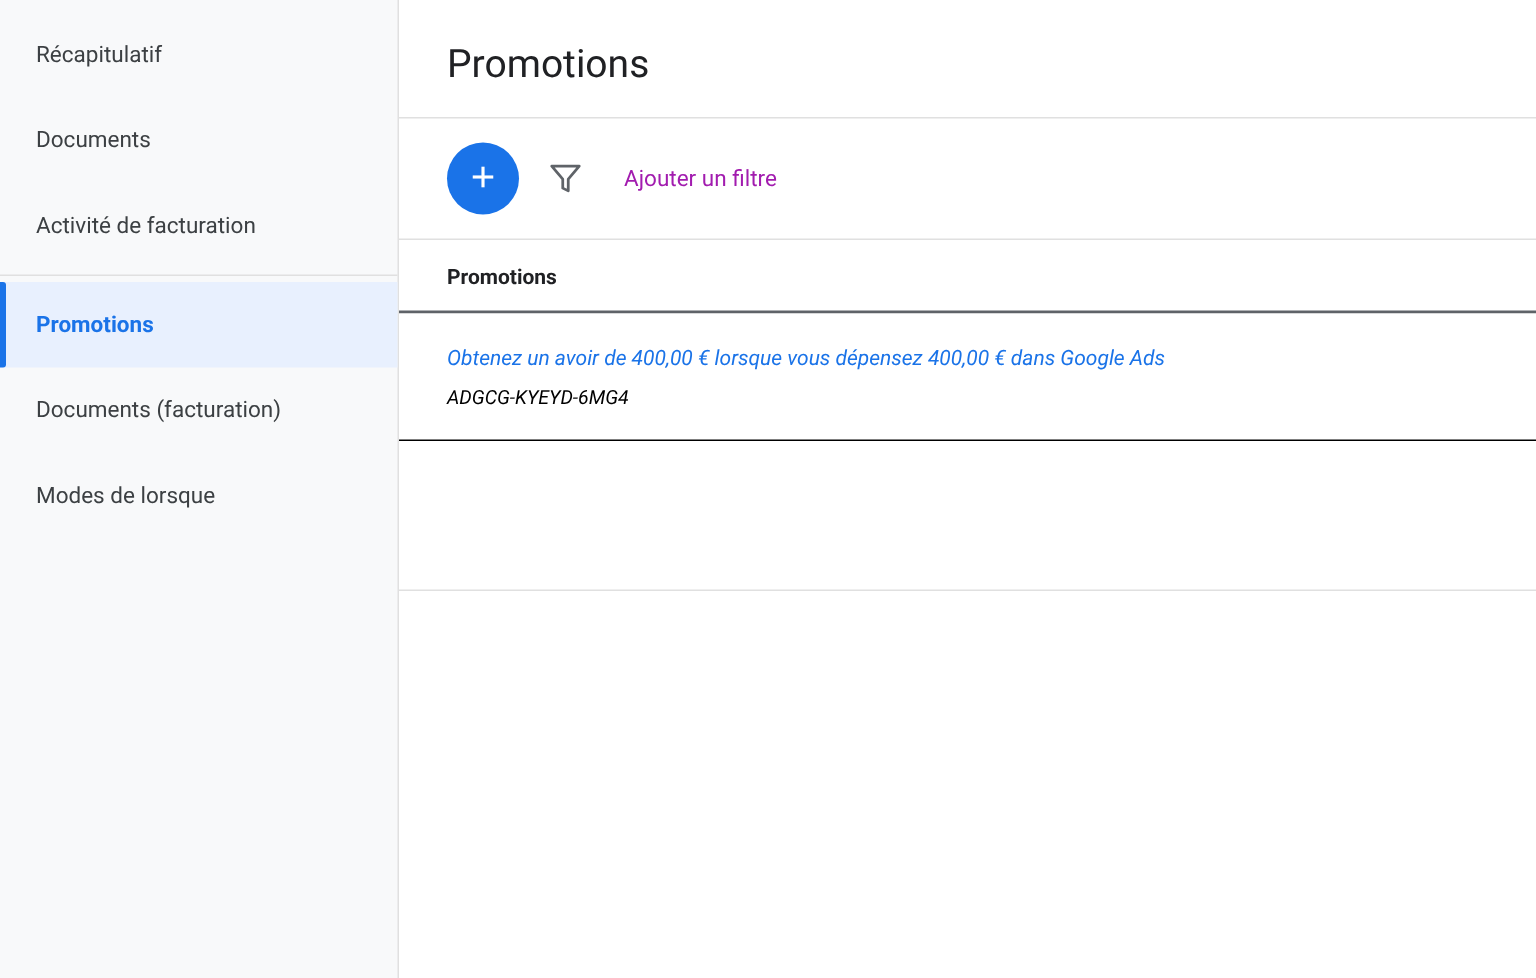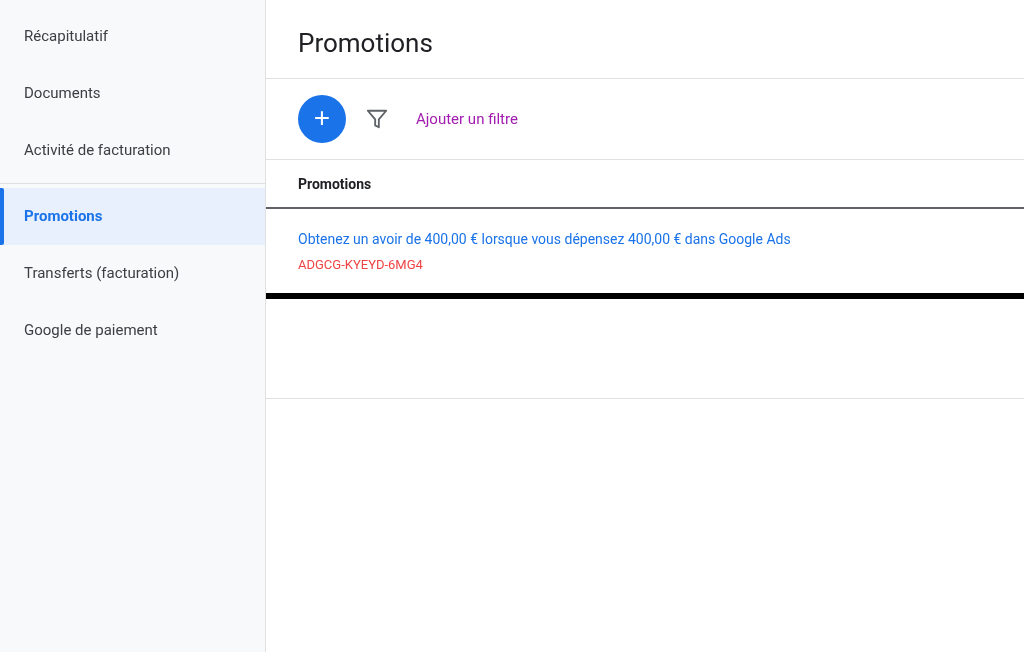--- a/index.html
+++ b/index.html
@@ -144,56 +144,57 @@
     }
 
     .table-header-label {
       font-size: 14px;
       font-weight: 700;
       color: #202124;
     }
 
     .table-data-row {
       padding: 20px 32px;
-      border-bottom: 6px solid #000000;
+      border-bottom: 1px solid #000000;
       background: #fff;
+      font-style: italic;
     }
 
     .promotion-link {
       font-size: 14px;
       color: #1a73e8;
       text-decoration: none;
       display: block;
       line-height: 1.5;
       margin-bottom: 4px;
     }
 
     .promotion-code {
       font-size: 13px;
-      color: #ef4444;
+      color: #000000;
       margin-top: 28px;
     }
 
     .empty-row {
       height: 100px;
       border-bottom: 1px solid #e0e0e0;
     }
   </style>
 </head>
 <body>
 
 <aside class="sidebar">
 
 <div class="sidebar-item">Récapitulatif</div>
     <div class="sidebar-item">Documents</div>
     <div class="sidebar-item">Activité de facturation</div>
     <div class="sidebar-divider"></div>
     <div class="sidebar-item active">Promotions</div>
-    <div class="sidebar-item">Transferts (facturation)</div>
-    <div class="sidebar-item">Google de paiement</div>
+    <div class="sidebar-item">Documents (facturation)</div>
+    <div class="sidebar-item">Modes de lorsque</div>
   </aside>
 
 <main class="main">
   <div class="page-title-area">
     <h1 class="page-title">Promotions</h1>
   </div>
 
   <div class="toolbar">
     <button class="add-button" aria-label="Ajouter">
       <span class="add-button-icon">+</span>

